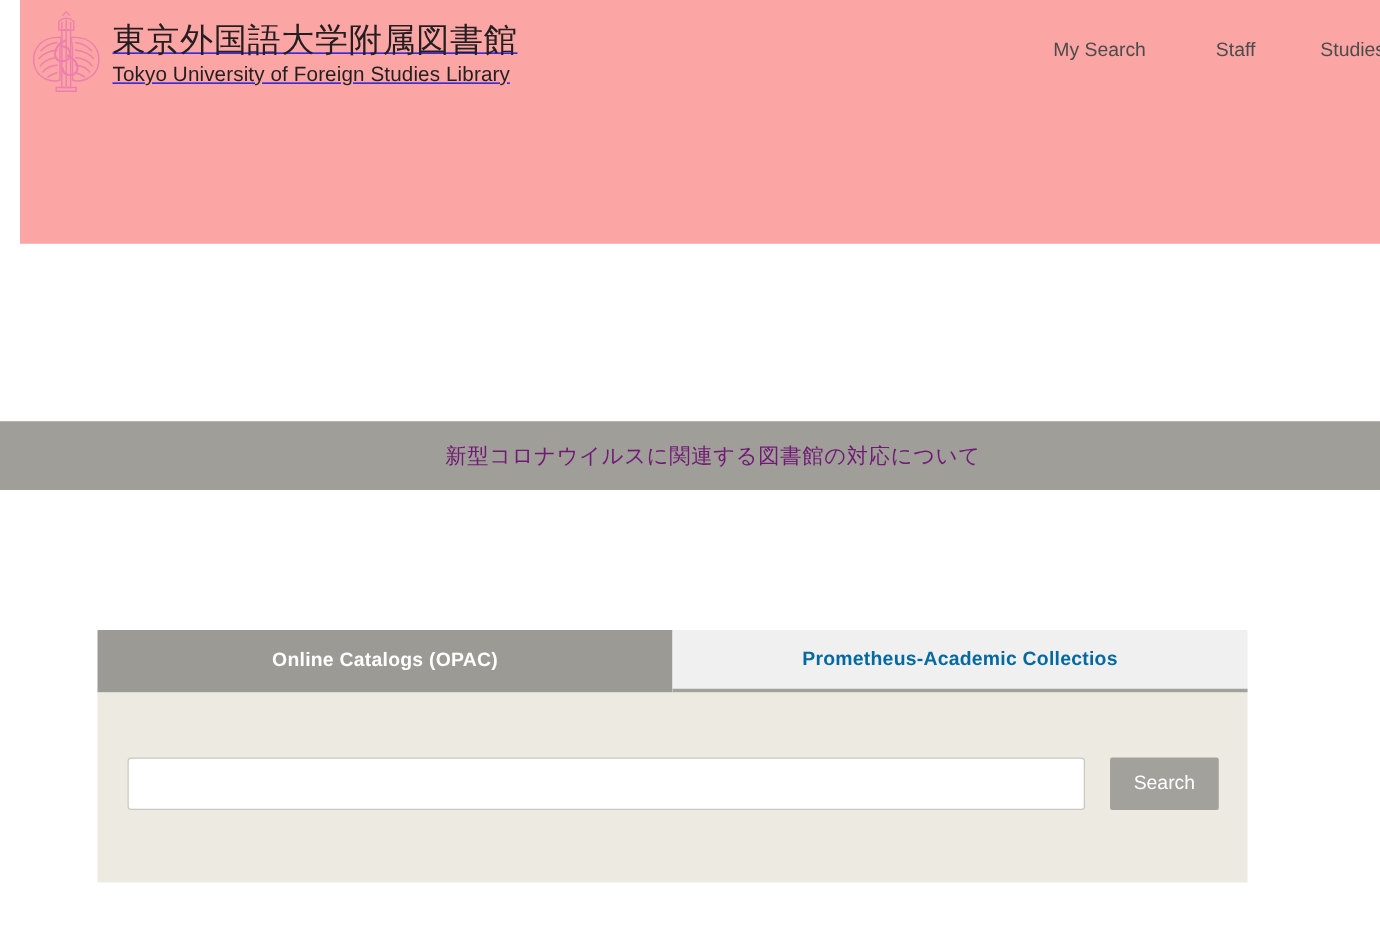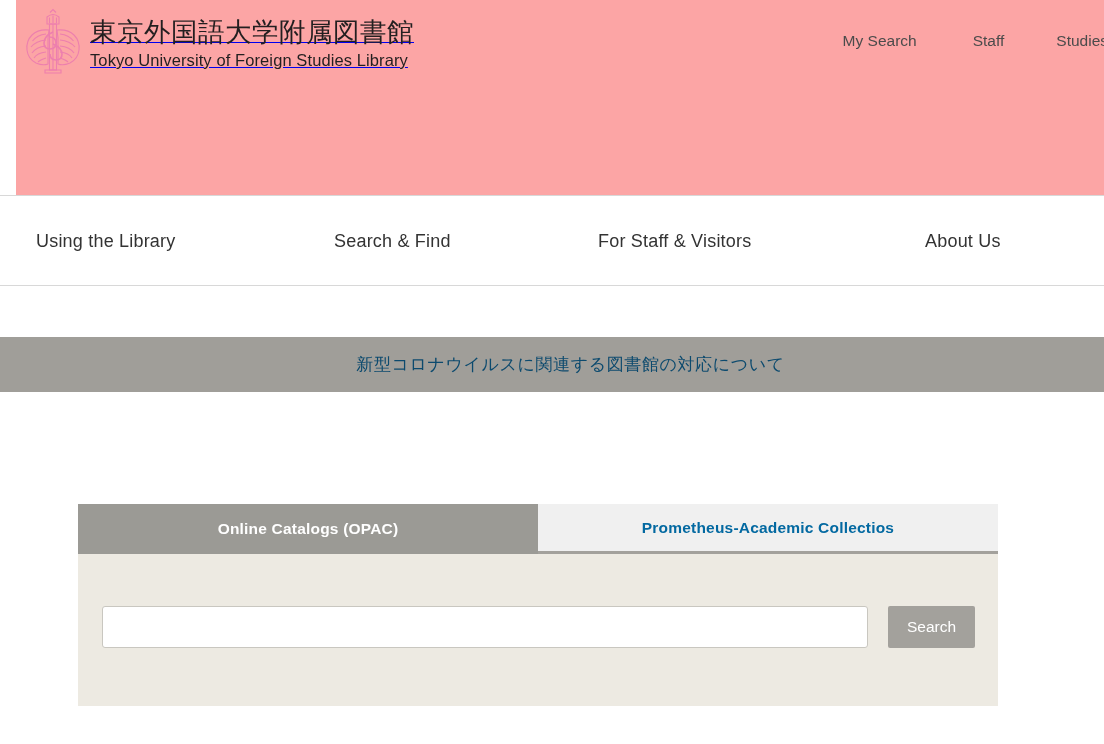--- a/index.html
+++ b/index.html
@@ -133,21 +133,21 @@
     width: 1104px;
     height: 55px;
     background: #a09e99;
     display: flex;
     align-items: center;
     justify-content: center;
     text-decoration: none;
   }
   .notice-text {
     font-size: 17px;
-    color: #0c4a6e;
+    color: #701a75;
     letter-spacing: 0.6px;
     white-space: nowrap;
     margin-left: 37px;
   }
 
   
   .search-widget {
     position: absolute;
     top: 504px;
     left: 78px;
@@ -265,28 +265,20 @@
     <div class="utility-nav">
       <a class="utility-link" href="#">My Search</a>
       <span class="utility-gap-a"></span>
       <a class="utility-link" href="#">Staff</a>
       <span class="utility-gap-b"></span>
       <a class="utility-link" href="#">Studies</a>
     </div>
 
   </div>
 
-  <nav class="mainnav">
-    <div class="mainnav-inner">
-      <a class="nav-item nav-item-0" href="#">Using the Library</a>
-      <a class="nav-item nav-item-1" href="#">Search &amp; Find</a>
-      <a class="nav-item nav-item-2" href="#">For Staff &amp; Visitors</a>
-      <a class="nav-item nav-item-3" href="#">About Us</a>
-    </div>
-  </nav>
 
   <a class="notice-banner" href="#">
     <span class="notice-text">新型コロナウイルスに関連する図書館の対応について</span>
   </a>
 
   <div class="search-widget">
 
     <div class="tabs">
       <div class="tab tab-active">Online Catalogs (OPAC)</div>
       <div class="tab tab-inactive">Prometheus-Academic Collectios</div>

